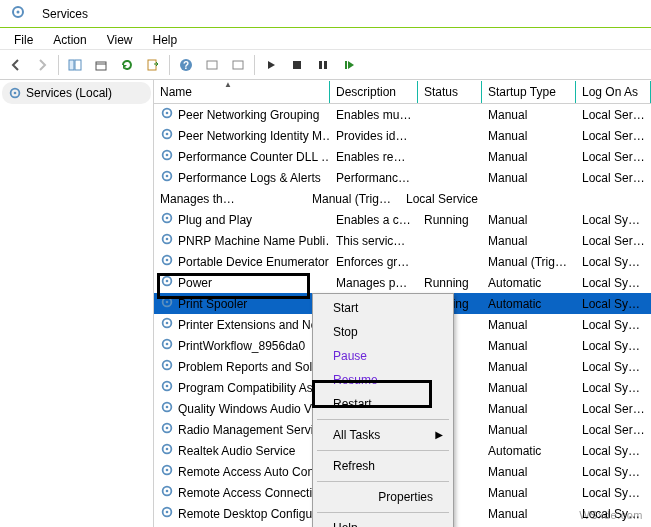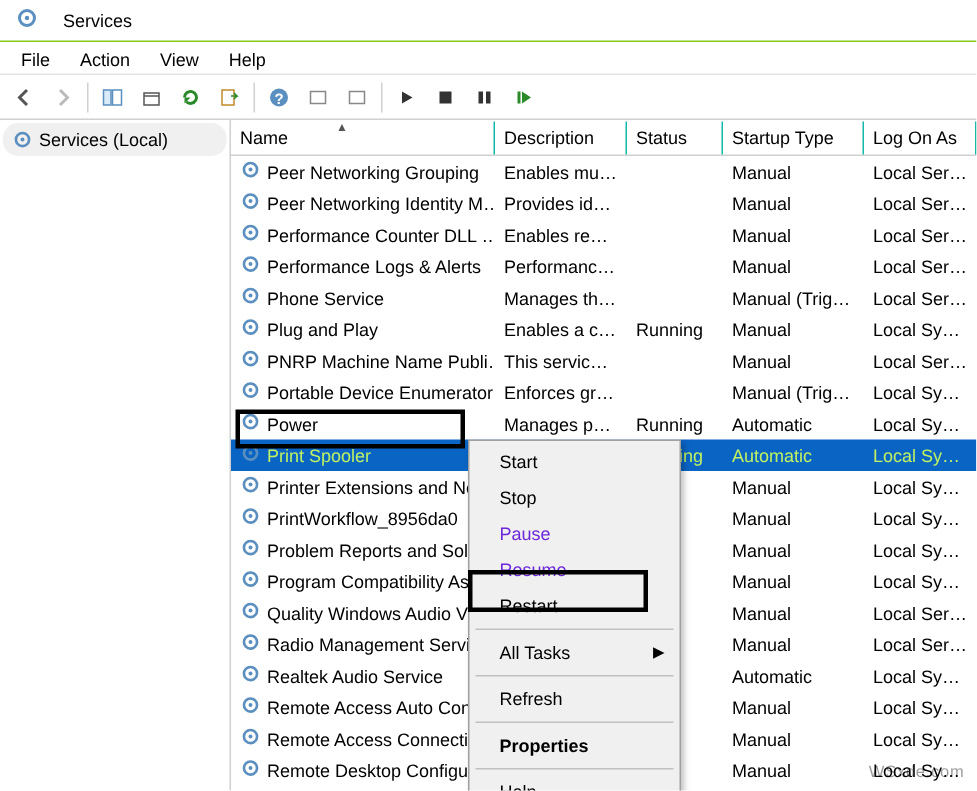--- a/index.html
+++ b/index.html
@@ -85,21 +85,21 @@
     padding: 0 6px;
     overflow: hidden; text-overflow: ellipsis;
   }
   .grid-row .col-name {
     display: flex; align-items: center; gap: 4px;
     padding-left: 6px;
   }
   .row-selected {
     background: #0a64c4; color: #fff;
   }
-  .row-selected .col { color:#bef264; }
+  .row-selected .col { color:#000000; }
   .gear-svg { flex:0 0 14px; }
   .highlight-box {
     position: absolute;
     border: 3px solid #000;
     pointer-events: none;
     z-index: 50;
   }
   .context-menu {
     position: absolute;
     left: 312px; top: 293px;
@@ -108,21 +108,21 @@
     border: 1px solid #a0a0a0;
     box-shadow: 2px 2px 4px rgba(0,0,0,.25);
     padding: 2px;
     z-index: 40;
   }
   .ctx-item {
     padding: 5px 18px;
     position: relative;
   }
   .ctx-item.disabled { color: #6d28d9; }
-  .ctx-item.bold { font-weight: 700; }
+  .ctx-item.bold { font-weight: 400; text-align: right; }
   .ctx-item .arrow {
     position: absolute; right: 8px; top: 6px; font-size: 10px;
   }
   .ctx-sep { height:1px; background:#c0c0c0; margin:3px 2px; }
   .watermark {
     position: absolute; bottom: 6px; right: 8px;
     font-size: 11px; color: rgba(0,0,0,.4);
     letter-spacing: .5px;
   }
 </style>
@@ -295,27 +295,20 @@
                   <circle cx="8" cy="8" r="1.5" fill="#5a8fbf"></circle>
                 </svg></span>
               <span>Performance Logs &amp; Alerts</span>
             </div>
             <div class="col col-desc">Performanc…</div>
             <div class="col col-status"></div>
             <div class="col col-startup">Manual</div>
             <div class="col col-logon">Local Service</div>
           </div>
           <div class="grid-row">
-            <div class="col col-name">
-              <span><svg class="gear-svg" width="14" height="14" viewBox="0 0 16 16">
-                  <circle cx="8" cy="8" r="5" fill="none" stroke="#5a8fbf" stroke-width="2"></circle>
-                  <circle cx="8" cy="8" r="1.5" fill="#5a8fbf"></circle>
-                </svg></span>
-              <span>Phone Service</span>
-            </div>
             <div class="col col-desc">Manages th…</div>
             <div class="col col-status"></div>
             <div class="col col-startup">Manual (Trig…</div>
             <div class="col col-logon">Local Service</div>
           </div>
           <div class="grid-row">
             <div class="col col-name">
               <span><svg class="gear-svg" width="14" height="14" viewBox="0 0 16 16">
                   <circle cx="8" cy="8" r="5" fill="none" stroke="#5a8fbf" stroke-width="2"></circle>
                   <circle cx="8" cy="8" r="1.5" fill="#5a8fbf"></circle>

